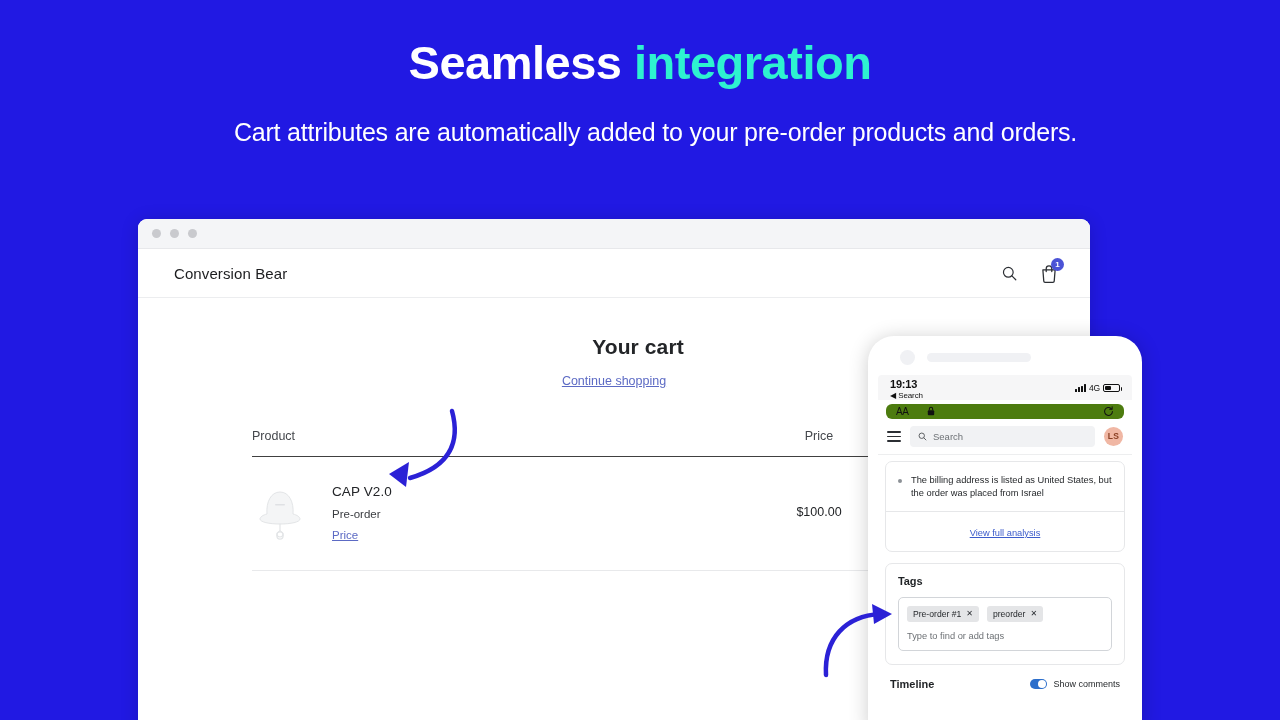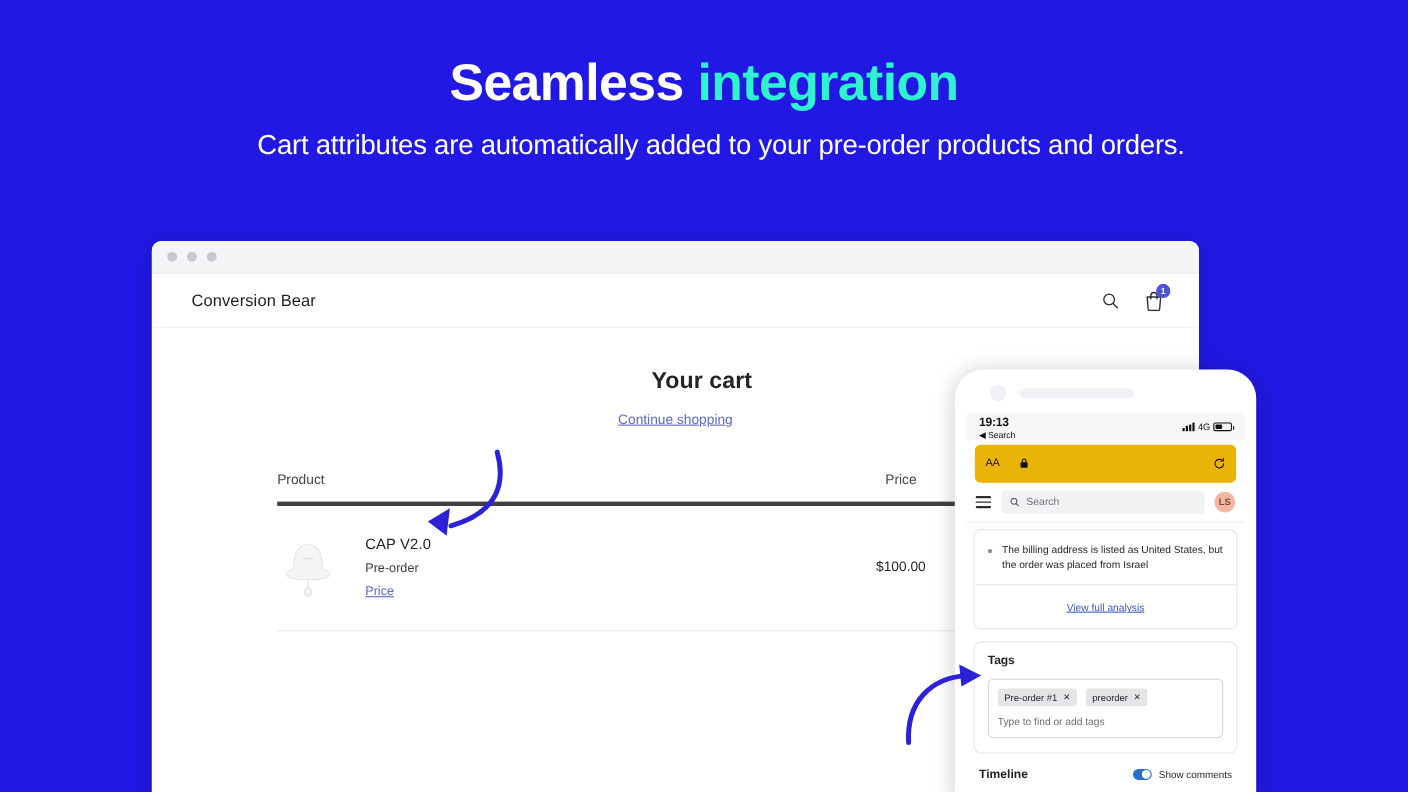--- a/index.html
+++ b/index.html
@@ -10,21 +10,21 @@
   }
   #stage {
     position: relative;
     width: 1280px; height: 720px;
     background: #2119E3;
     overflow: hidden;
   }
 
   
   .hero-title {
-    position: absolute; left: 0; top: 50px; width: 1280px;
+    position: absolute; left: 0; top: 38px; width: 1280px;
     text-align: center;
     font-size: 47px;
     font-weight: 700;
     letter-spacing: -0.5px;
     color: #FFFFFF;
     line-height: 1.05;
     white-space: nowrap;
   }
   .hero-title .accent { color: #2EF2D0; }
   .hero-sub {
@@ -93,21 +93,21 @@
     margin-top: 15px;
     font-size: 12.5px; color: #5C6AC4;
     text-decoration: underline;
     cursor: pointer;
   }
   .cart-table { margin: 41px 36px 0 114px; }
   .cart-thead {
     display: flex; align-items: flex-end;
     font-size: 12.5px; color: #44474C;
     padding-bottom: 13px;
-    border-bottom: 4px solid #404040;
+    border-bottom: 1px solid #404040;
   }
   .col-product { flex: 1 1 auto; }
   .col-price   { width: 150px; text-align: center; }
   .col-qty     { width: 160px; text-align: center; }
 
   .cart-row {
     display: flex; align-items: center;
     padding: 23px 0 27px;
     border-bottom: 1px solid #E8E9EB;
   }
@@ -177,21 +177,21 @@
     position: relative; padding: 1px;
   }
   .battery::after {
     content:''; position: absolute; right: -3px; top: 2.5px;
     width: 1.5px; height: 3.5px; background: #111; border-radius: 0 1px 1px 0;
   }
   .battery i { display: block; height: 100%; width: 45%; background: #111; border-radius: 1px; }
 
   .url-bar {
     margin: 4px 8px 0 8px;
-    height: 35px; border-radius: 6px; background: #eab308;
+    height: 15px; border-radius: 6px; background: #4d7c0f;
     display: flex; align-items: center; padding: 0 10px;
     background-clip: padding-box;
   }
   .url-aa { font-size: 10px; color: #111; letter-spacing: -0.5px; }
   .url-lock { margin-left: 19px; font-size: 9px; color: #111; line-height: 0; }
   .url-reload { margin-left: auto; line-height: 0; }
 
   .app-bar {
     display: flex; align-items: center; gap: 9px;
     padding: 7px 9px;

